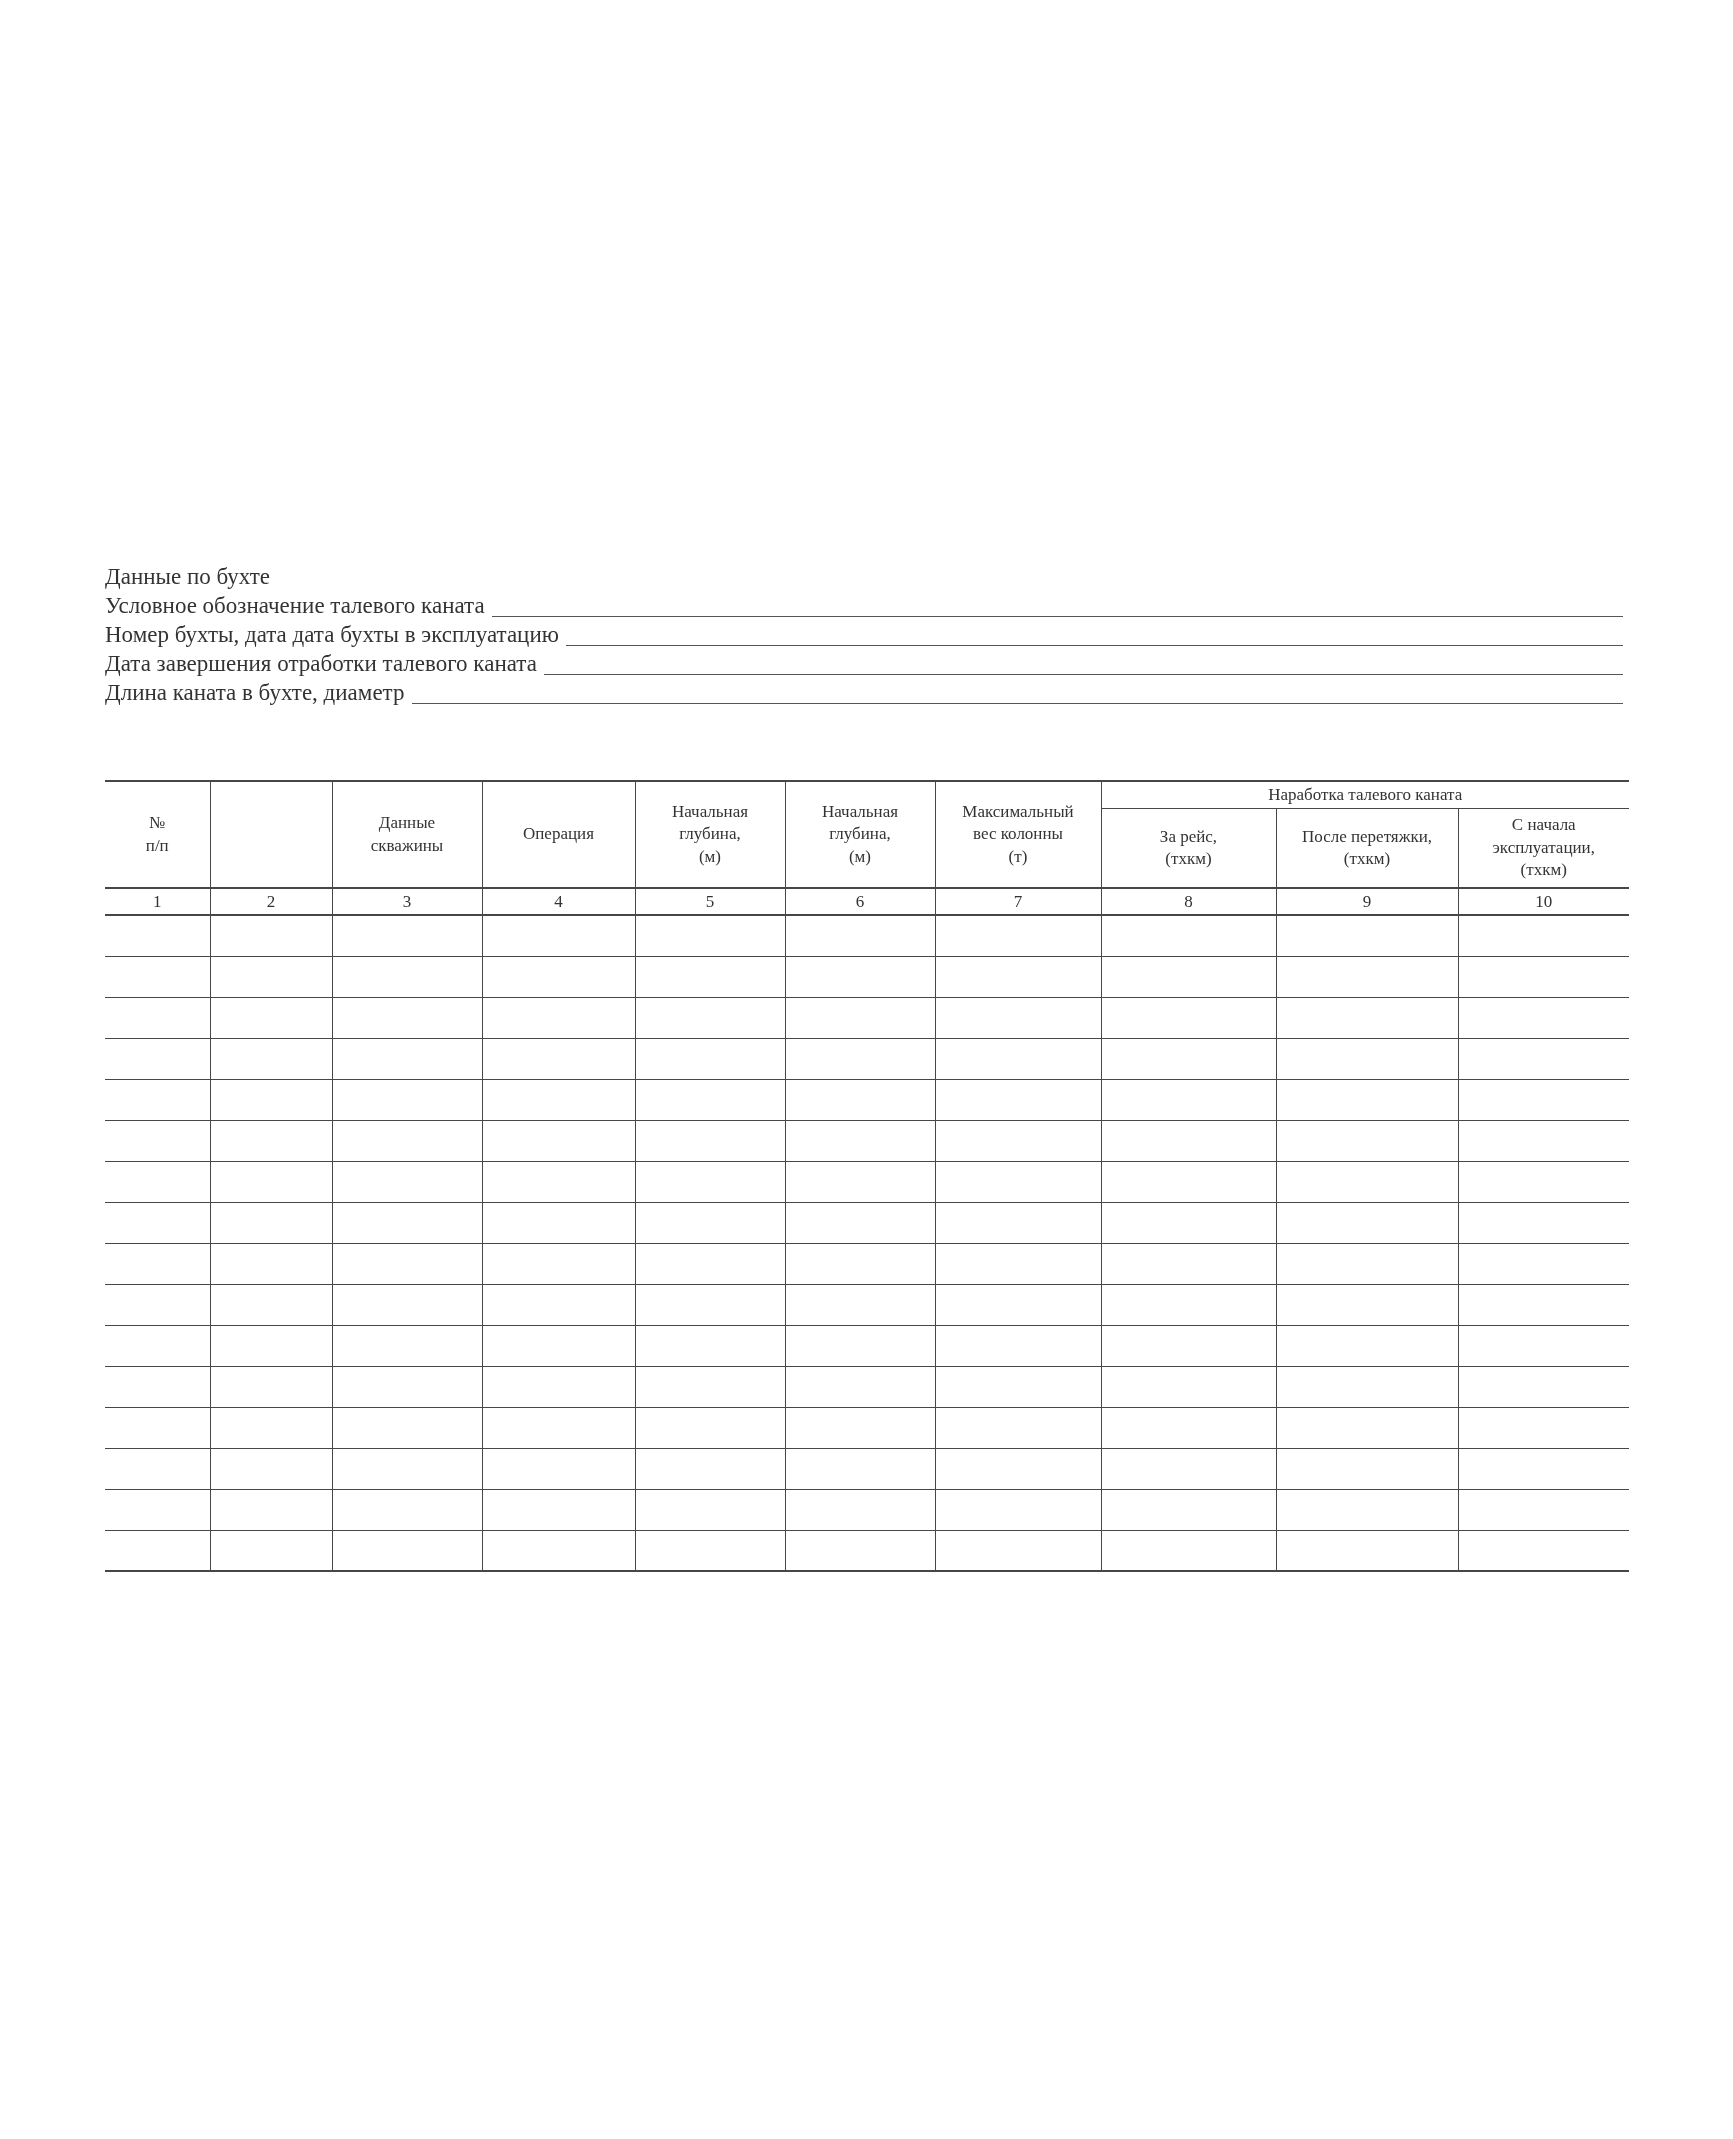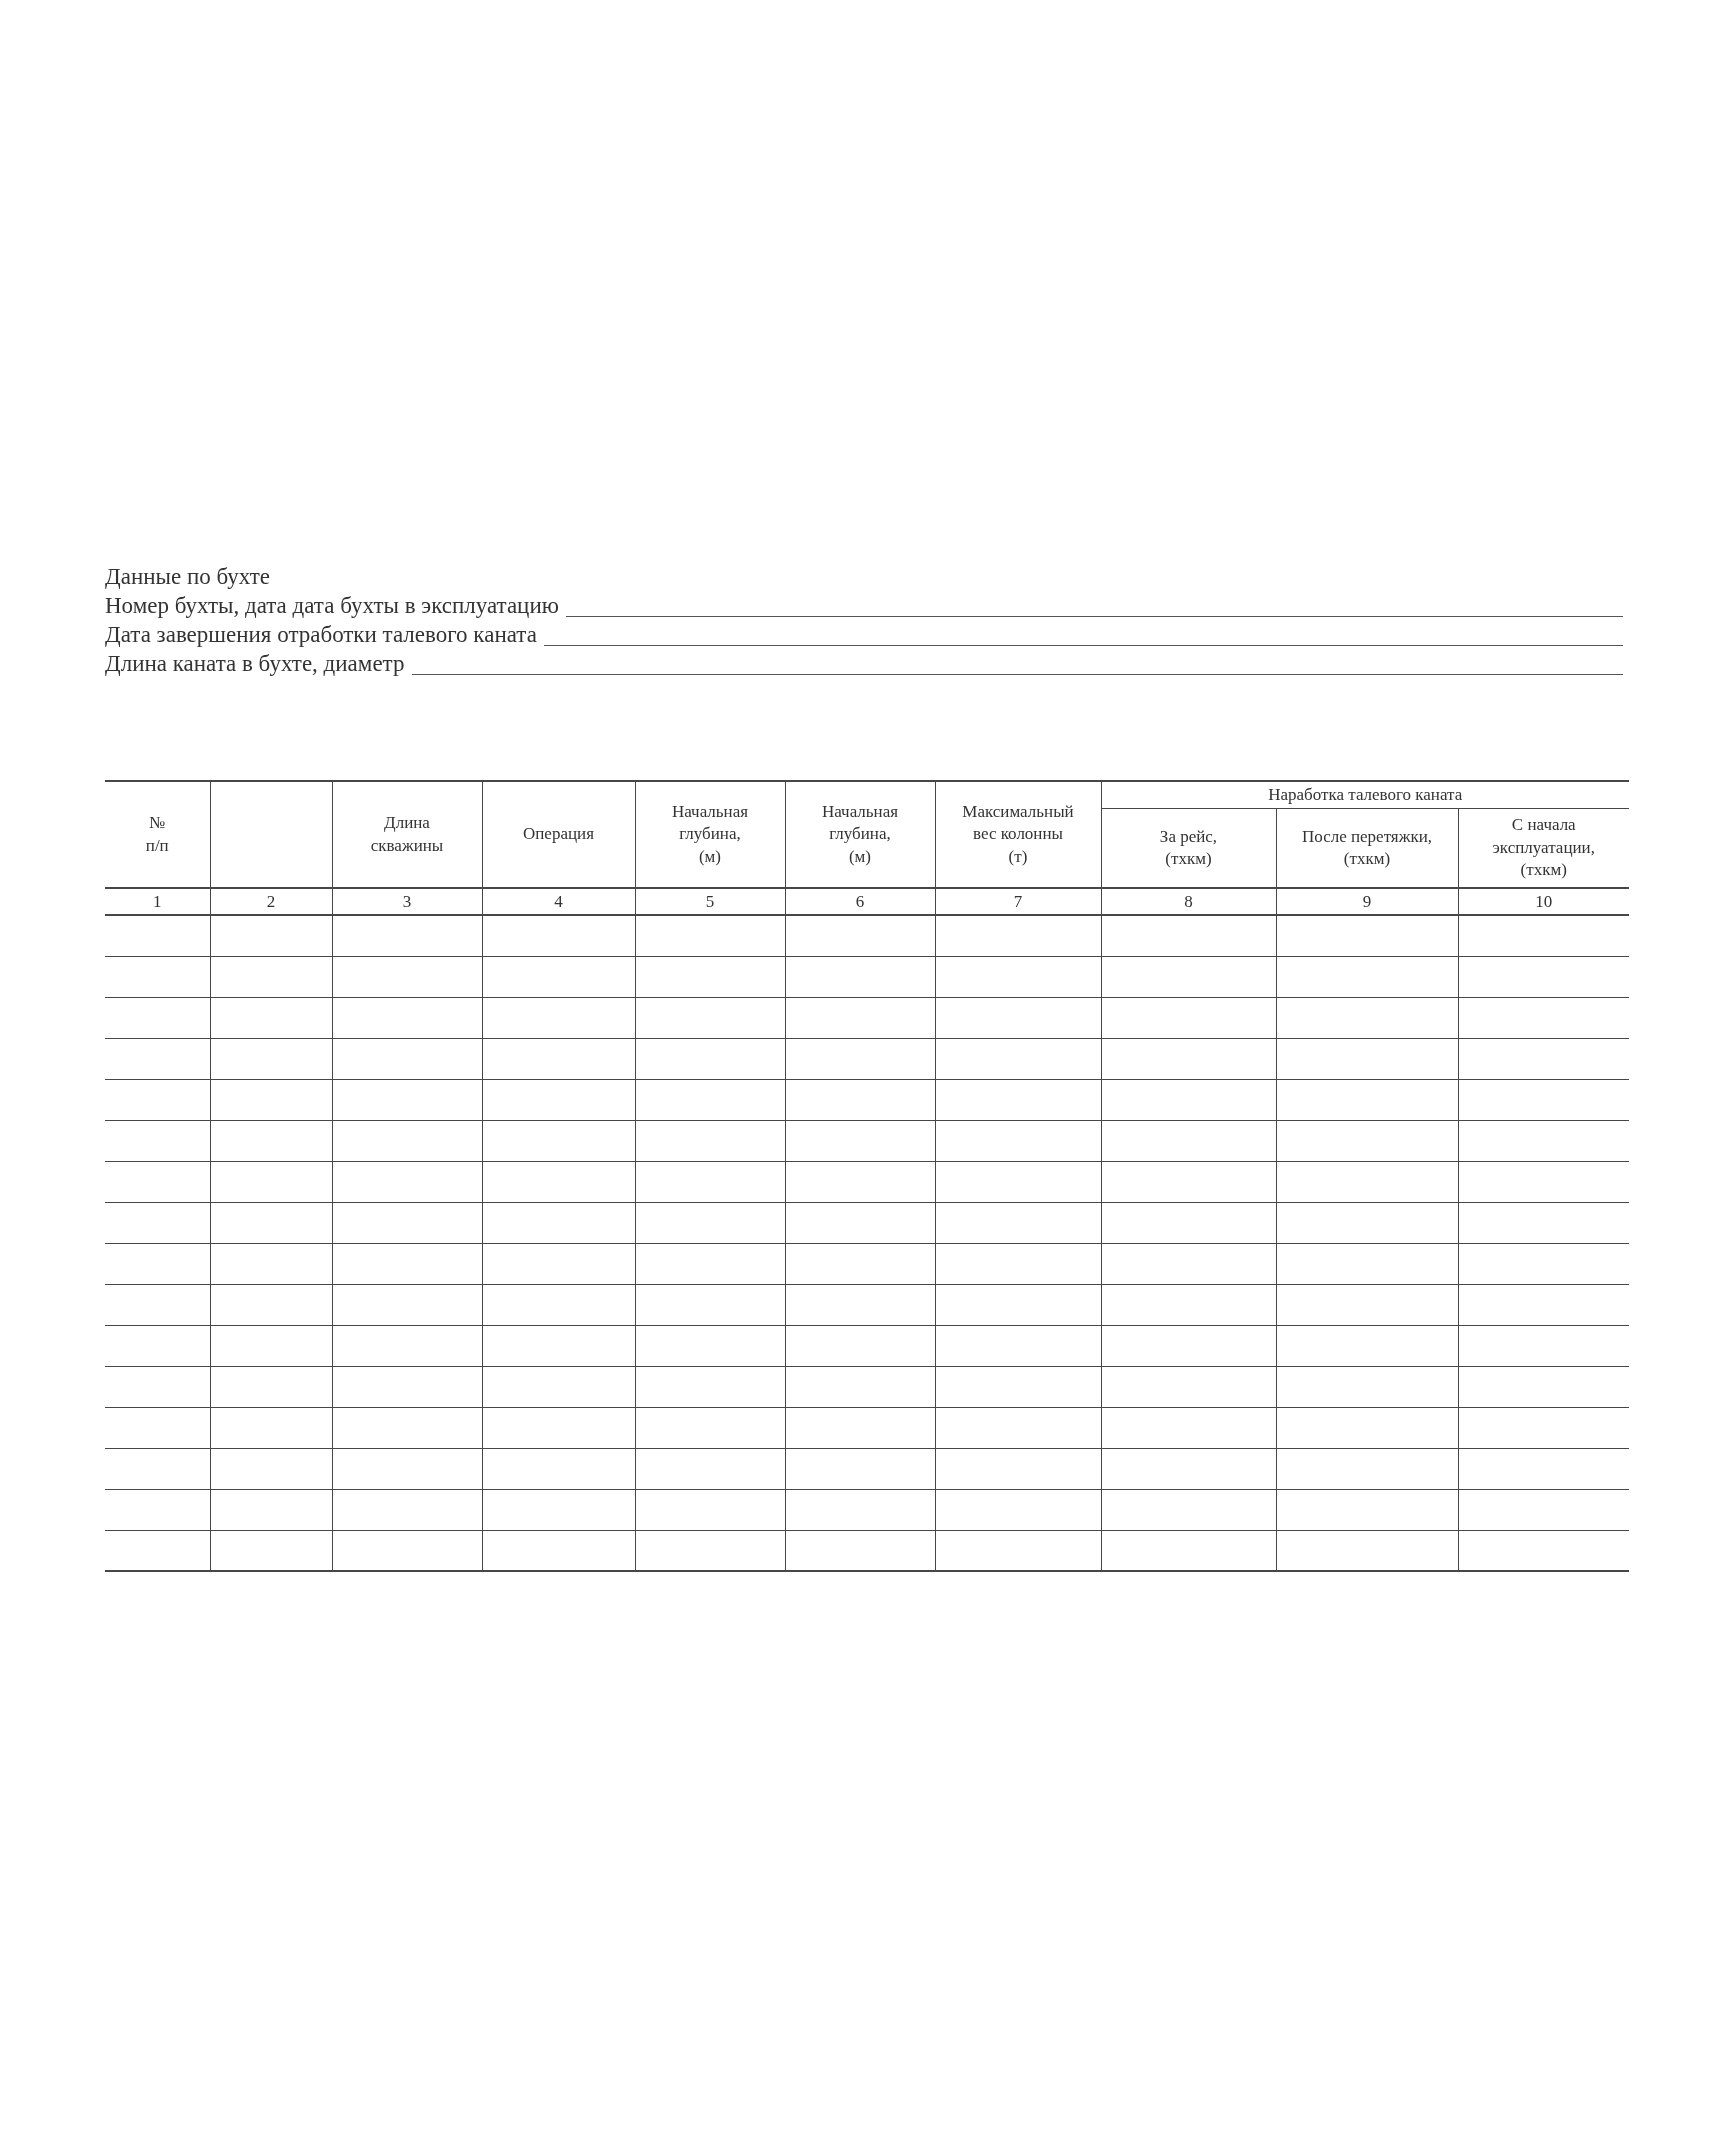--- a/index.html
+++ b/index.html
@@ -83,20 +83,24 @@
   tr.body-row  { height: 41px; }
 </style>
 </head>
 <body>
 
 <div class="sheet">
 
   <div class="intro">
     <div class="intro-line">
       <span class="lbl">Данные по бухте</span>
+    </div>
+    <div class="intro-line">
+      <span class="lbl">Условное обозначение талевого каната</span>
+      <span class="fill"></span>
     </div>
     <div class="intro-line">
       <span class="lbl">Номер бухты, дата дата бухты в эксплуатацию</span>
       <span class="fill"></span>
     </div>
     <div class="intro-line">
       <span class="lbl">Дата завершения отработки талевого каната</span>
       <span class="fill"></span>
     </div>
     <div class="intro-line">
@@ -116,21 +120,21 @@
       <col style="width:166px">
       <col style="width:175px">
       <col style="width:182px">
       <col style="width:171px">
     </colgroup>
     <thead>
       <tr class="group-row">
         <th rowspan="2">№
 п/п</th>
         <th rowspan="2"></th>
-        <th rowspan="2">Длина
+        <th rowspan="2">Данные
 скважины</th>
         <th rowspan="2">Операция</th>
         <th rowspan="2">Начальная
 глубина,
 (м)</th>
         <th rowspan="2">Начальная
 глубина,
 (м)</th>
         <th rowspan="2">Максимальный
 вес колонны

